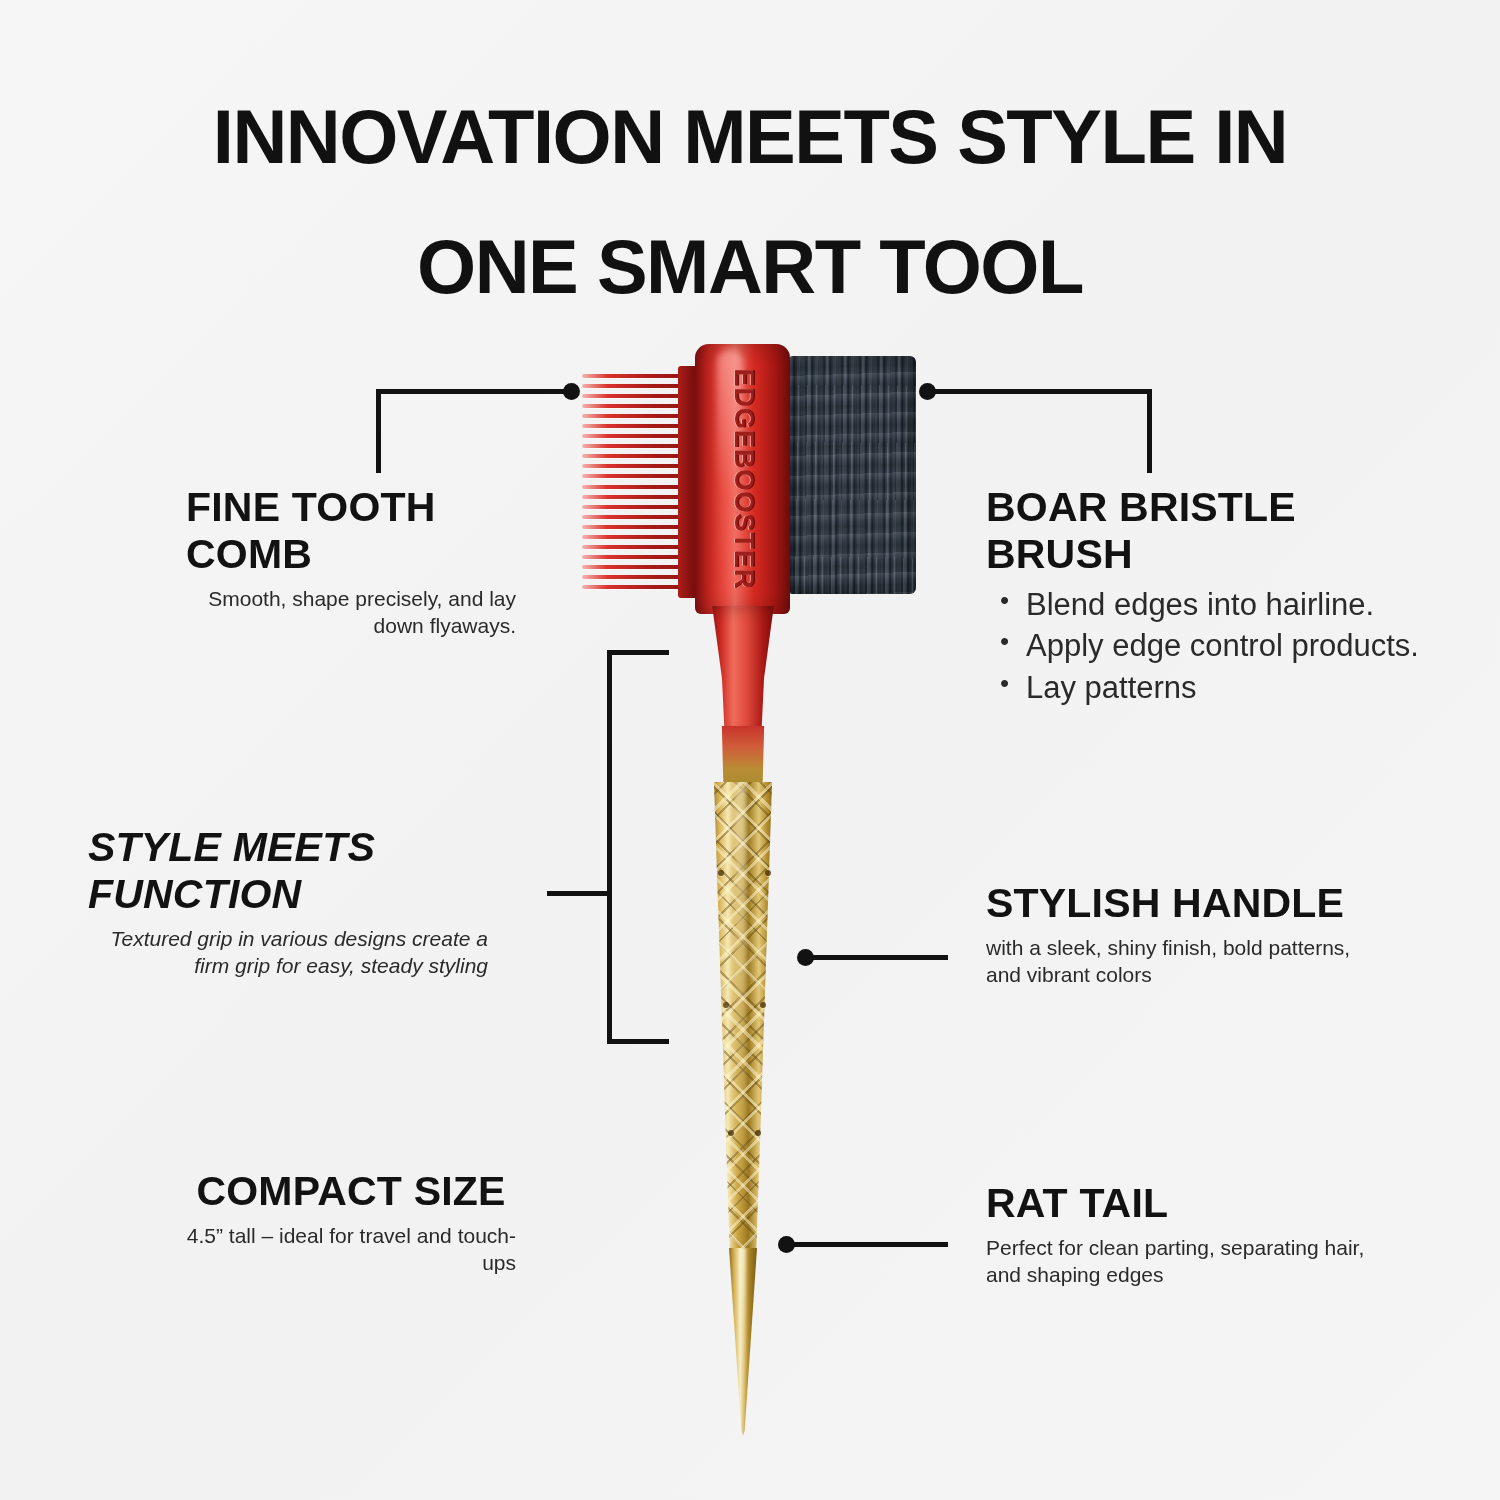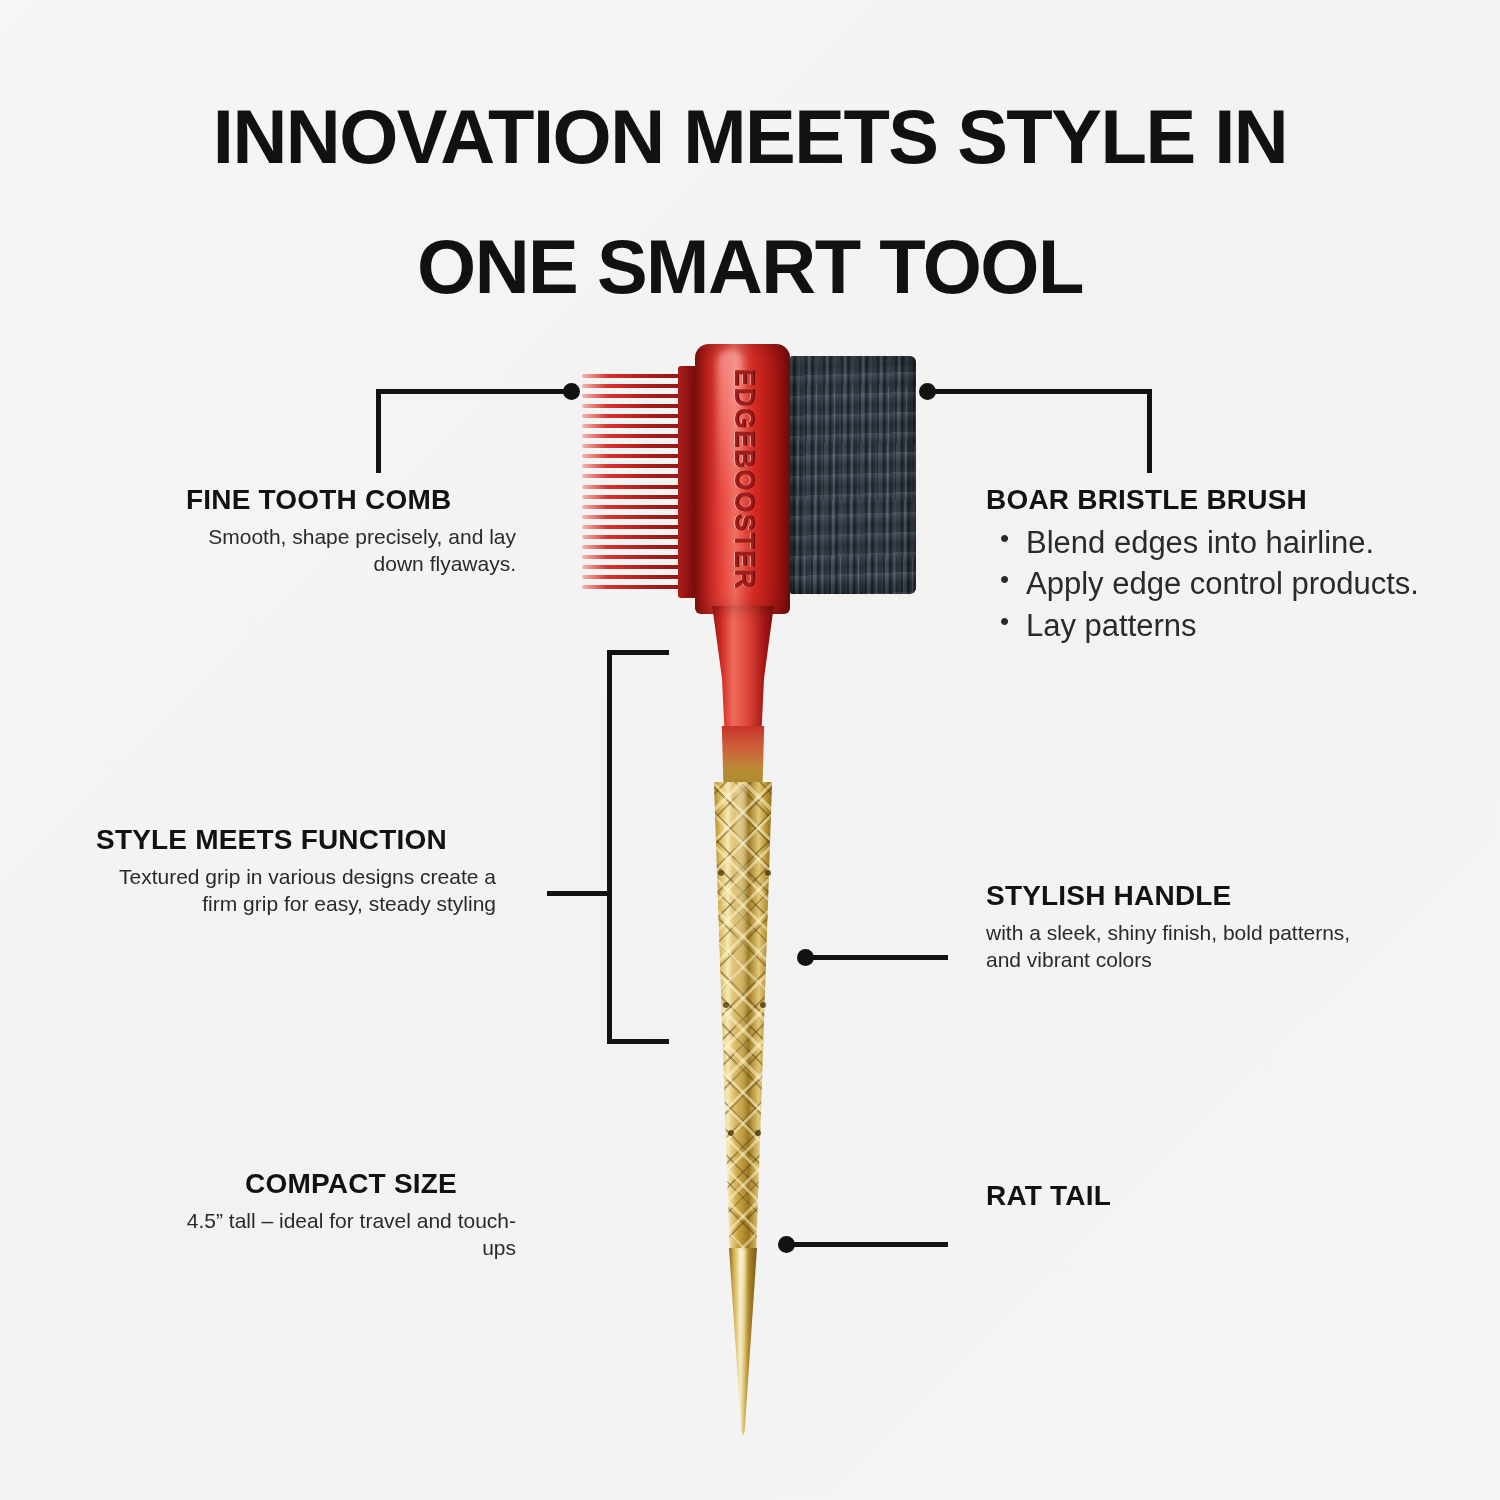--- a/index.html
+++ b/index.html
@@ -32,21 +32,21 @@
     letter-spacing: -1.5px;
     color: #111111;
     text-transform: uppercase;
   }
   .title .l2 { display: block; margin-top: 48px; }
 
   
   .callout { position: absolute; }
   .callout .head {
     font-weight: 700;
-    font-size: 28px;
+    font-size: 41px;
     letter-spacing: 0.2px;
     color: #121212;
     text-transform: uppercase;
     margin-bottom: 7px;
   }
   .callout .body {
     font-size: 21px;
     line-height: 1.30;
     color: #2a2a2a;
     font-weight: 400;
@@ -70,21 +70,21 @@
     position: absolute;
     left: 14px;
     top: -1px;
     font-size: 26px;
     color: #2a2a2a;
   }
 
   
   #c-fine-tooth   { left: 186px;  top: 484px;  width: 330px; }
   #c-boar         { left: 986px;  top: 484px;  width: 440px; }
-  #c-style        { left: 96px;   top: 824px;  width: 400px; }
+  #c-style        { left: 88px;   top: 824px;  width: 400px; font-style: italic; }
   #c-stylish      { left: 986px;  top: 880px;  width: 400px; }
   #c-compact      { left: 186px;  top: 1168px; width: 330px; }
   #c-rat-tail     { left: 986px;  top: 1168px; width: 400px; margin-top: 12px; }
 
   
   .leader { position: absolute; }
   .lline {
     position: absolute;
     background: #121212;
   }
@@ -430,15 +430,16 @@
     <div class="body align-left">with a sleek, shiny finish, bold patterns, and vibrant colors</div>
   </div>
 
   <div class="callout" id="c-compact">
     <div class="head align-center">COMPACT SIZE</div>
     <div class="body align-right">4.5” tall – ideal for travel and touch-ups</div>
   </div>
 
   <div class="callout" id="c-rat-tail">
     <div class="head align-left">RAT TAIL</div>
+    <div class="body align-left">Perfect for clean parting, separating hair, and shaping edges</div>
   </div>
 
 </div>
 
 </body></html>

